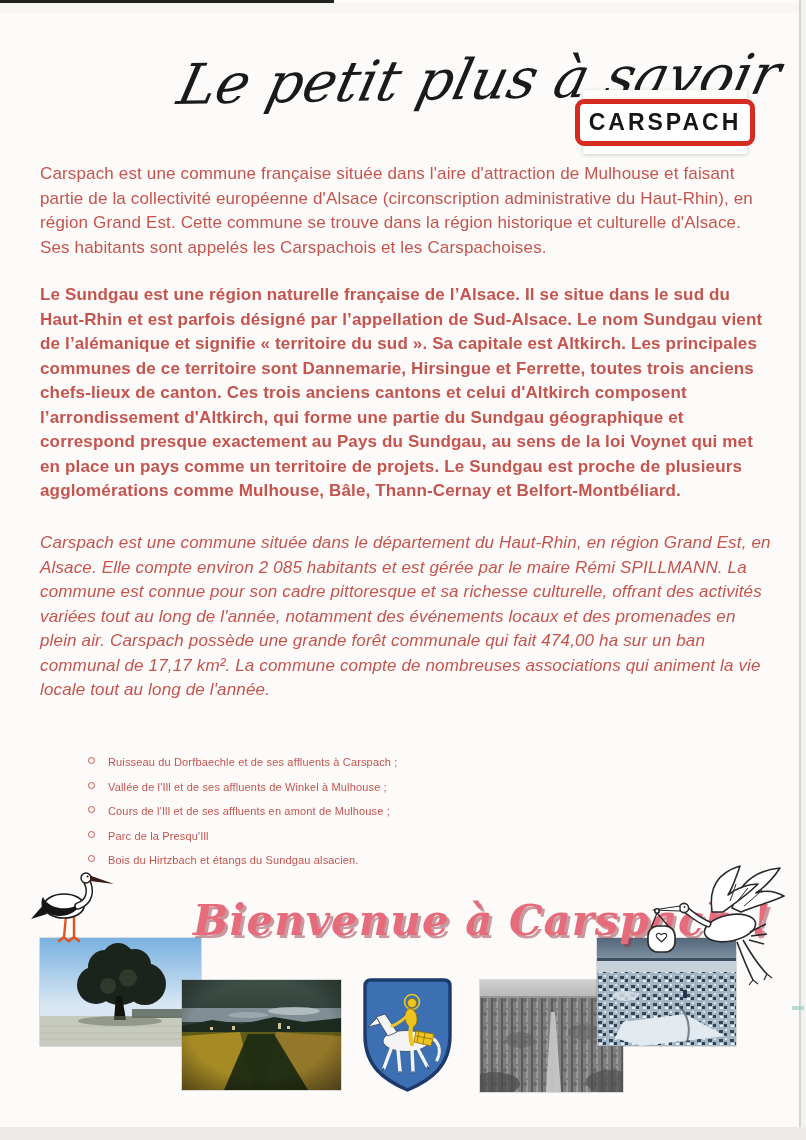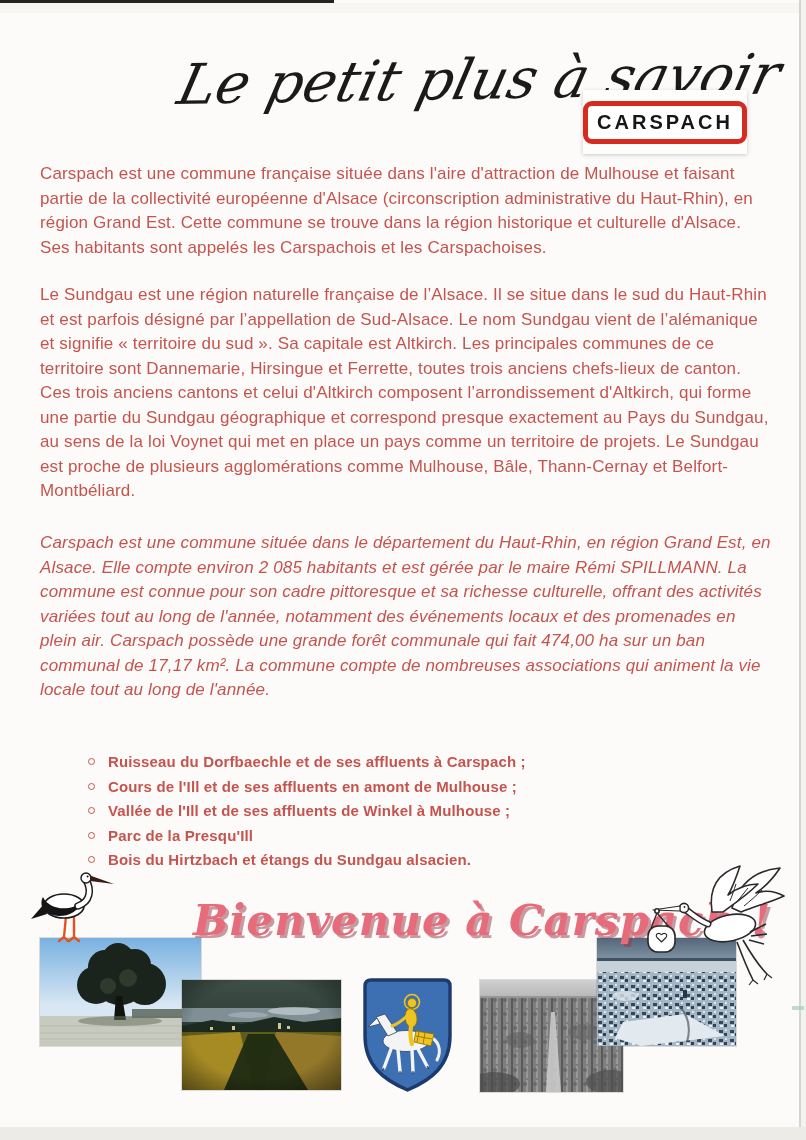--- a/index.html
+++ b/index.html
@@ -23,37 +23,37 @@
     font-size:56px; color:#1a1a1a; white-space:nowrap;
     transform:skewX(-14deg) rotate(-1deg); transform-origin:left bottom;
   }
   .town-sign-card {
     position:absolute; left:583px; top:90px; width:164px; height:64px; z-index:2;
     background:#fdfdfc; box-shadow:0 1px 4px rgba(60,60,60,.25);
     display:flex; align-items:center; justify-content:center;
   }
   .town-sign {
     border:5px solid #d52b20; border-radius:9px; background:#fff;
-    padding:5px 9px; font-weight:bold; font-size:20px; letter-spacing:3px;
+    padding:5px 9px; font-weight:bold; font-size:23px; letter-spacing:3px;
     color:#161616; font-family:"Liberation Sans", sans-serif;
   }
 
   
   .para {
     position:absolute; left:40px; width:734px; z-index:1;
     font-size:17px; line-height:24.5px; color:#c5544e; letter-spacing:.15px;
   }
   .p1 { top:145px; }
-  .p2 { top:266px; }
+  .p2 { top:266px;font-weight:bold; }
   .p3 { top:514px;font-style:italic; }
   .p4 { top:701px; }
   .zones-list {
     position:absolute; left:88px; top:750px; width:650px; z-index:1;
     margin:0; padding:0; list-style:none;
-    font-size:15px; line-height:24.5px; color:#c5544e; letter-spacing:.15px;font-weight:bold;
+    font-size:11px; line-height:24.5px; color:#c5544e; letter-spacing:.15px;
   }
   .zones-list li::before {
     content:""; display:inline-block; width:5px; height:5px;
     border:1.6px solid #c5544e; border-radius:50%;
     margin-right:13px; vertical-align:2px;
   }
 
   
   .welcome-banner {
     position:absolute; left:193px; top:896px; width:424px; z-index:3;
@@ -92,22 +92,22 @@
   <div class="town-sign-card">
     <div class="town-sign">CARSPACH</div>
   </div>
 
   <p class="para p1">Carspach est une commune française située dans l'aire d'attraction de Mulhouse et faisant partie de la collectivité européenne d'Alsace (circonscription administrative du Haut-Rhin), en région Grand Est. Cette commune se trouve dans la région historique et culturelle d'Alsace. Ses habitants sont appelés les Carspachois et les Carspachoises.</p>
   <p class="para p2">Le Sundgau est une région naturelle française de l’Alsace. Il se situe dans le sud du Haut-Rhin et est parfois désigné par l’appellation de Sud-Alsace. Le nom Sundgau vient de l’alémanique et signifie « territoire du sud ». Sa capitale est Altkirch. Les principales communes de ce territoire sont Dannemarie, Hirsingue et Ferrette, toutes trois anciens chefs-lieux de canton. Ces trois anciens cantons et celui d'Altkirch composent l’arrondissement d'Altkirch, qui forme une partie du Sundgau géographique et correspond presque exactement au Pays du Sundgau, au sens de la loi Voynet qui met en place un pays comme un territoire de projets. Le Sundgau est proche de plusieurs agglomérations comme Mulhouse, Bâle, Thann-Cernay et Belfort-Montbéliard.</p>
   <p class="para p3">Carspach est une commune située dans le département du Haut-Rhin, en région Grand Est, en Alsace. Elle compte environ 2 085 habitants et est gérée par le maire Rémi SPILLMANN. La commune est connue pour son cadre pittoresque et sa richesse culturelle, offrant des activités variées tout au long de l'année, notamment des événements locaux et des promenades en plein air. Carspach possède une grande forêt communale qui fait 474,00 ha sur un ban communal de 17,17 km². La commune compte de nombreuses associations qui animent la vie locale tout au long de l'année.</p>
 
   <ul class="zones-list">
     <li>Ruisseau du Dorfbaechle et de ses affluents à Carspach ;</li>
+    <li>Vallée de l'Ill et de ses affluents de Winkel à Mulhouse ;</li>
     <li>Cours de l'Ill et de ses affluents en amont de Mulhouse ;</li>
-    <li>Vallée de l'Ill et de ses affluents de Winkel à Mulhouse ;</li>
     <li>Parc de la Presqu'Ill</li>
     <li>Bois du Hirtzbach et étangs du Sundgau alsacien.</li>
   </ul>
 
   <div class="welcome-banner">Bienvenue à Carspach !</div>
 
   <div class="art stork-standing">
     <svg viewBox="0 0 90 88">
       <path d="M40,56 L38,77 M38,77 L33,81 M38,77 L42,81 M48,56 L48,77 M48,77 L43,81 M48,77 L53,81" stroke="#e2521f" stroke-width="2.4" fill="none" stroke-linecap="round"></path>
       <path d="M18,44 L5,59 L21,54 Z" fill="#151515"></path>

